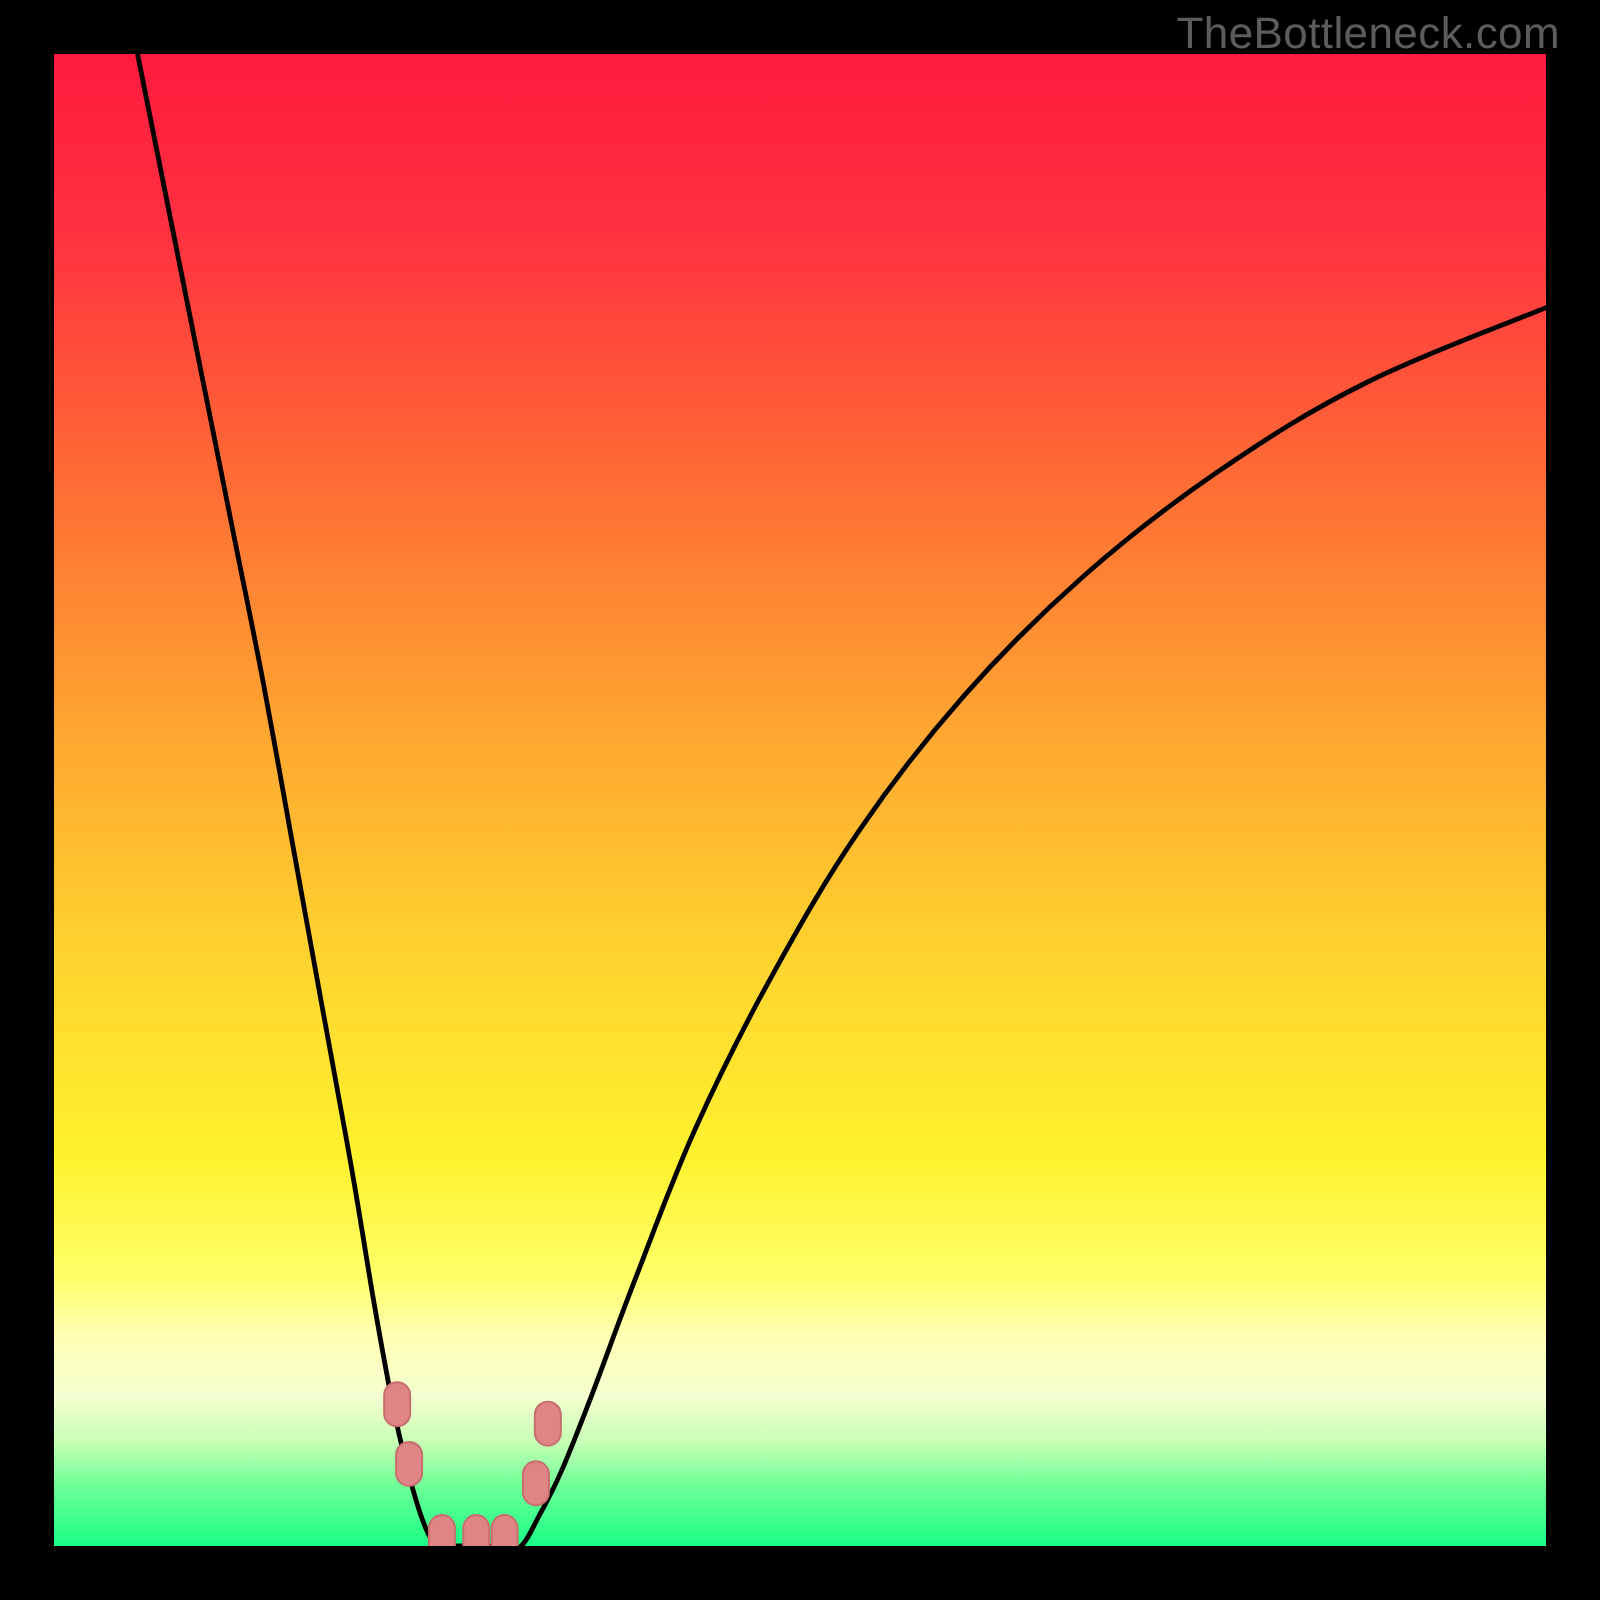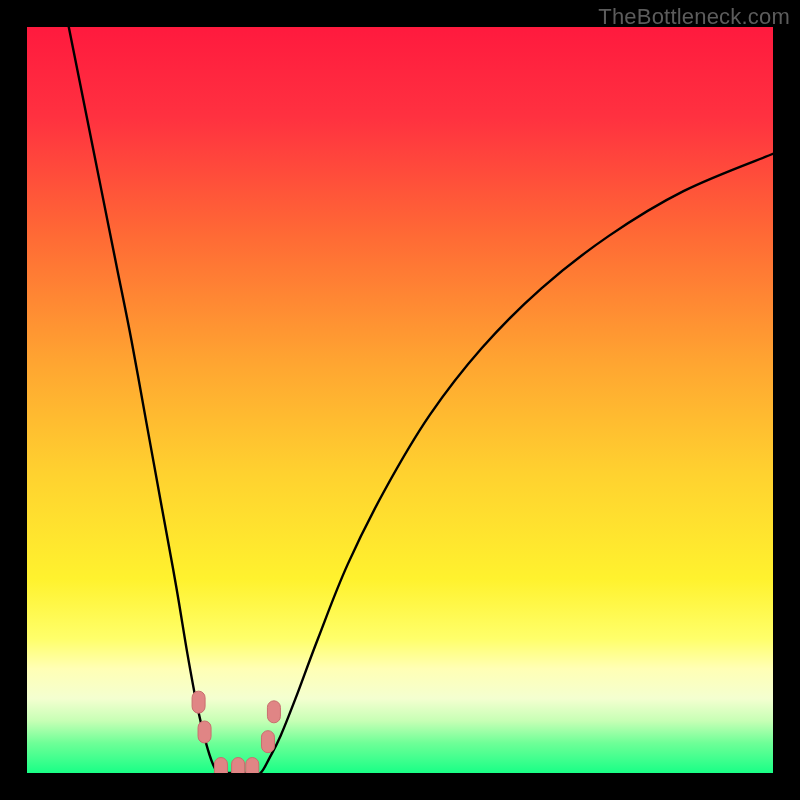--- a/index.html
+++ b/index.html
@@ -21,21 +21,21 @@
     position: absolute;
     left: 27px;
     top: 27px;
     width: 746px;
     height: 746px;
     overflow: hidden;
   }
   .watermark {
     position: absolute;
     top: 4px;
-    right: 10px;
+    right: 20px;
     color: #5c5c5c;
     font-size: 22px;
     font-weight: 500;
     letter-spacing: 0.2px;
     pointer-events: none;
   }
   svg { display: block; }
 </style>
 </head>
 <body>

